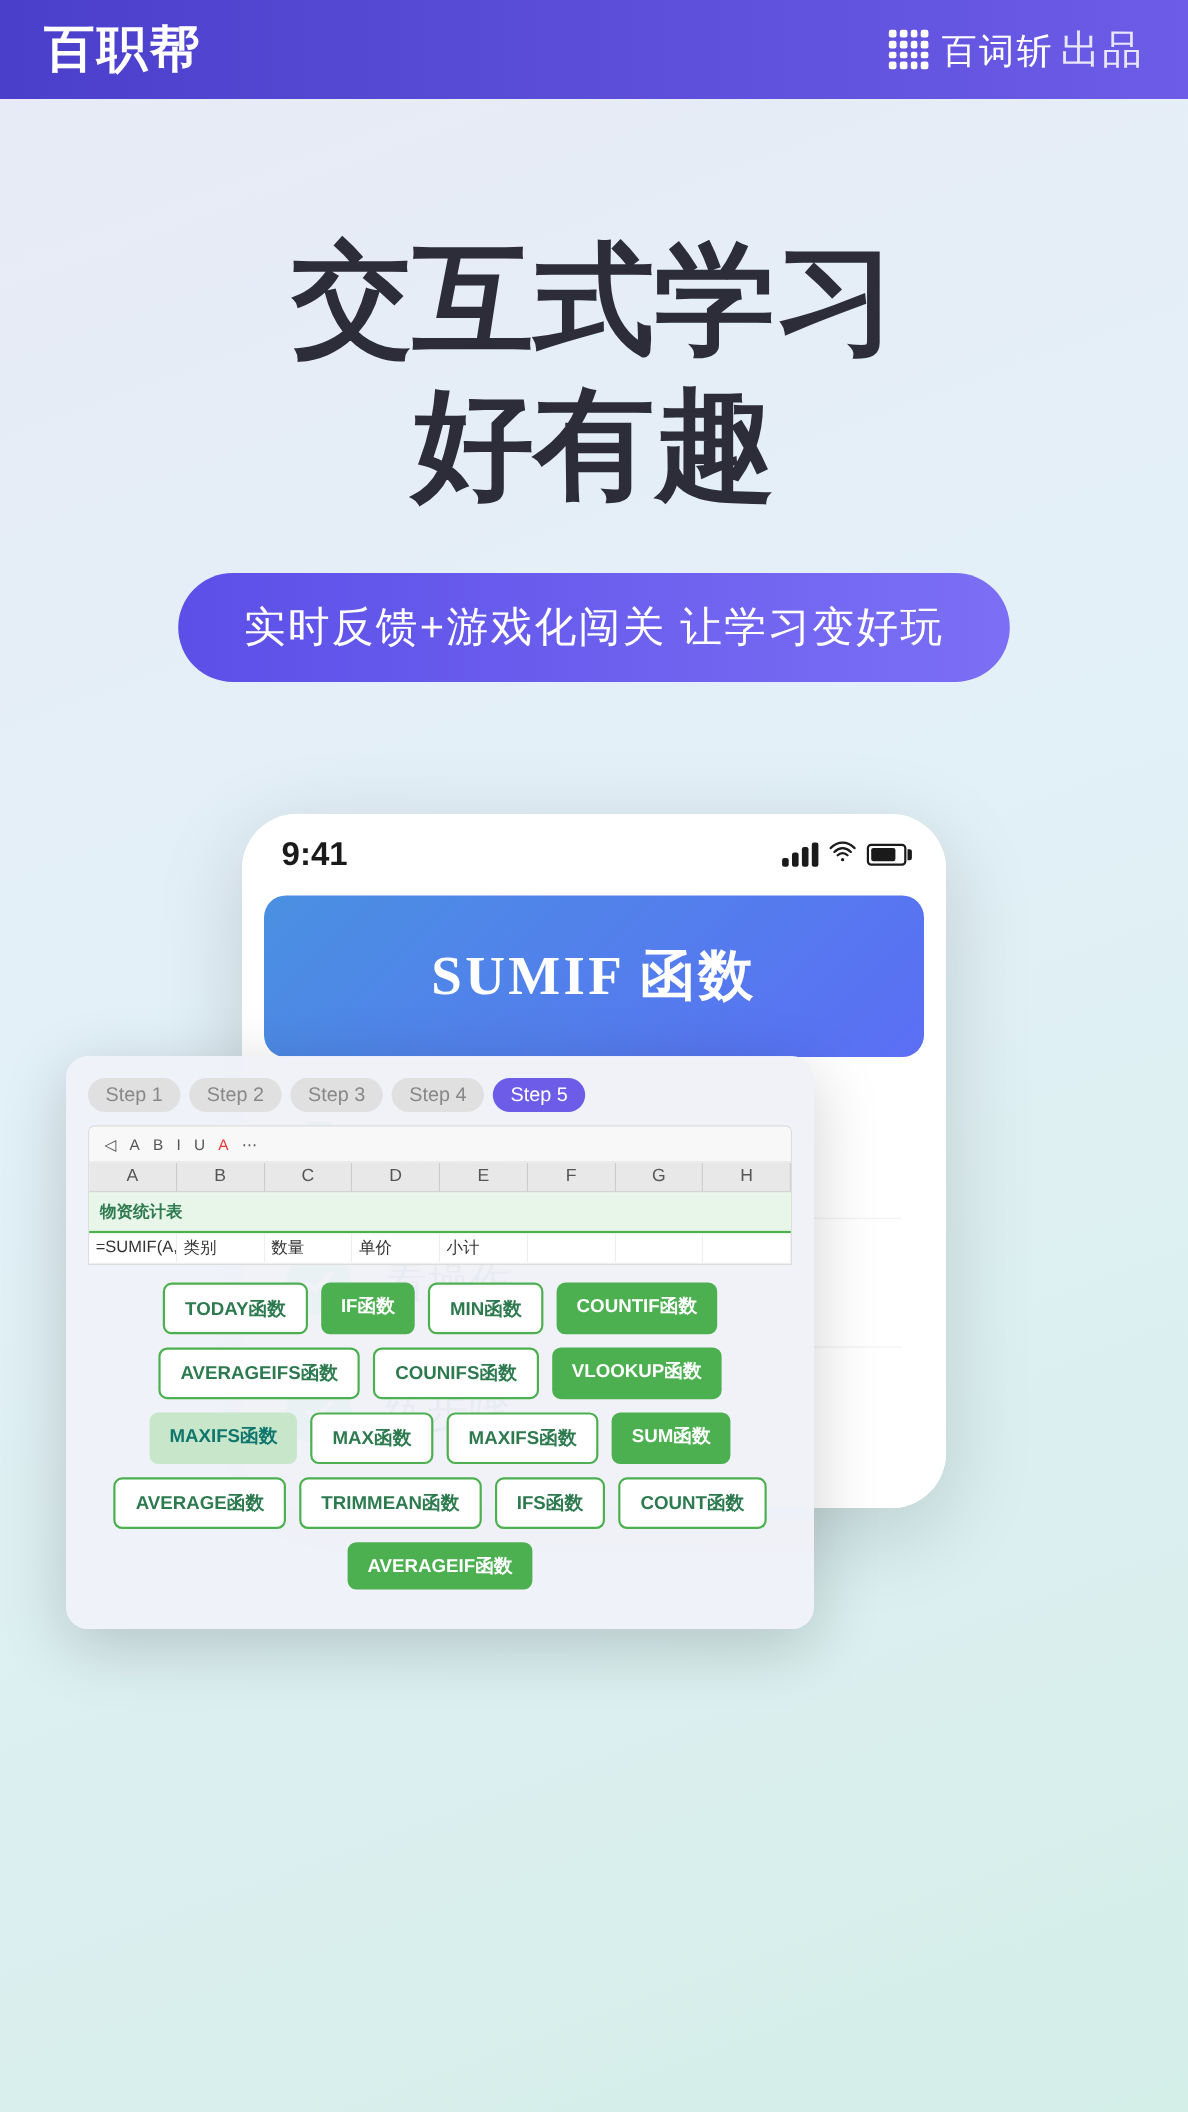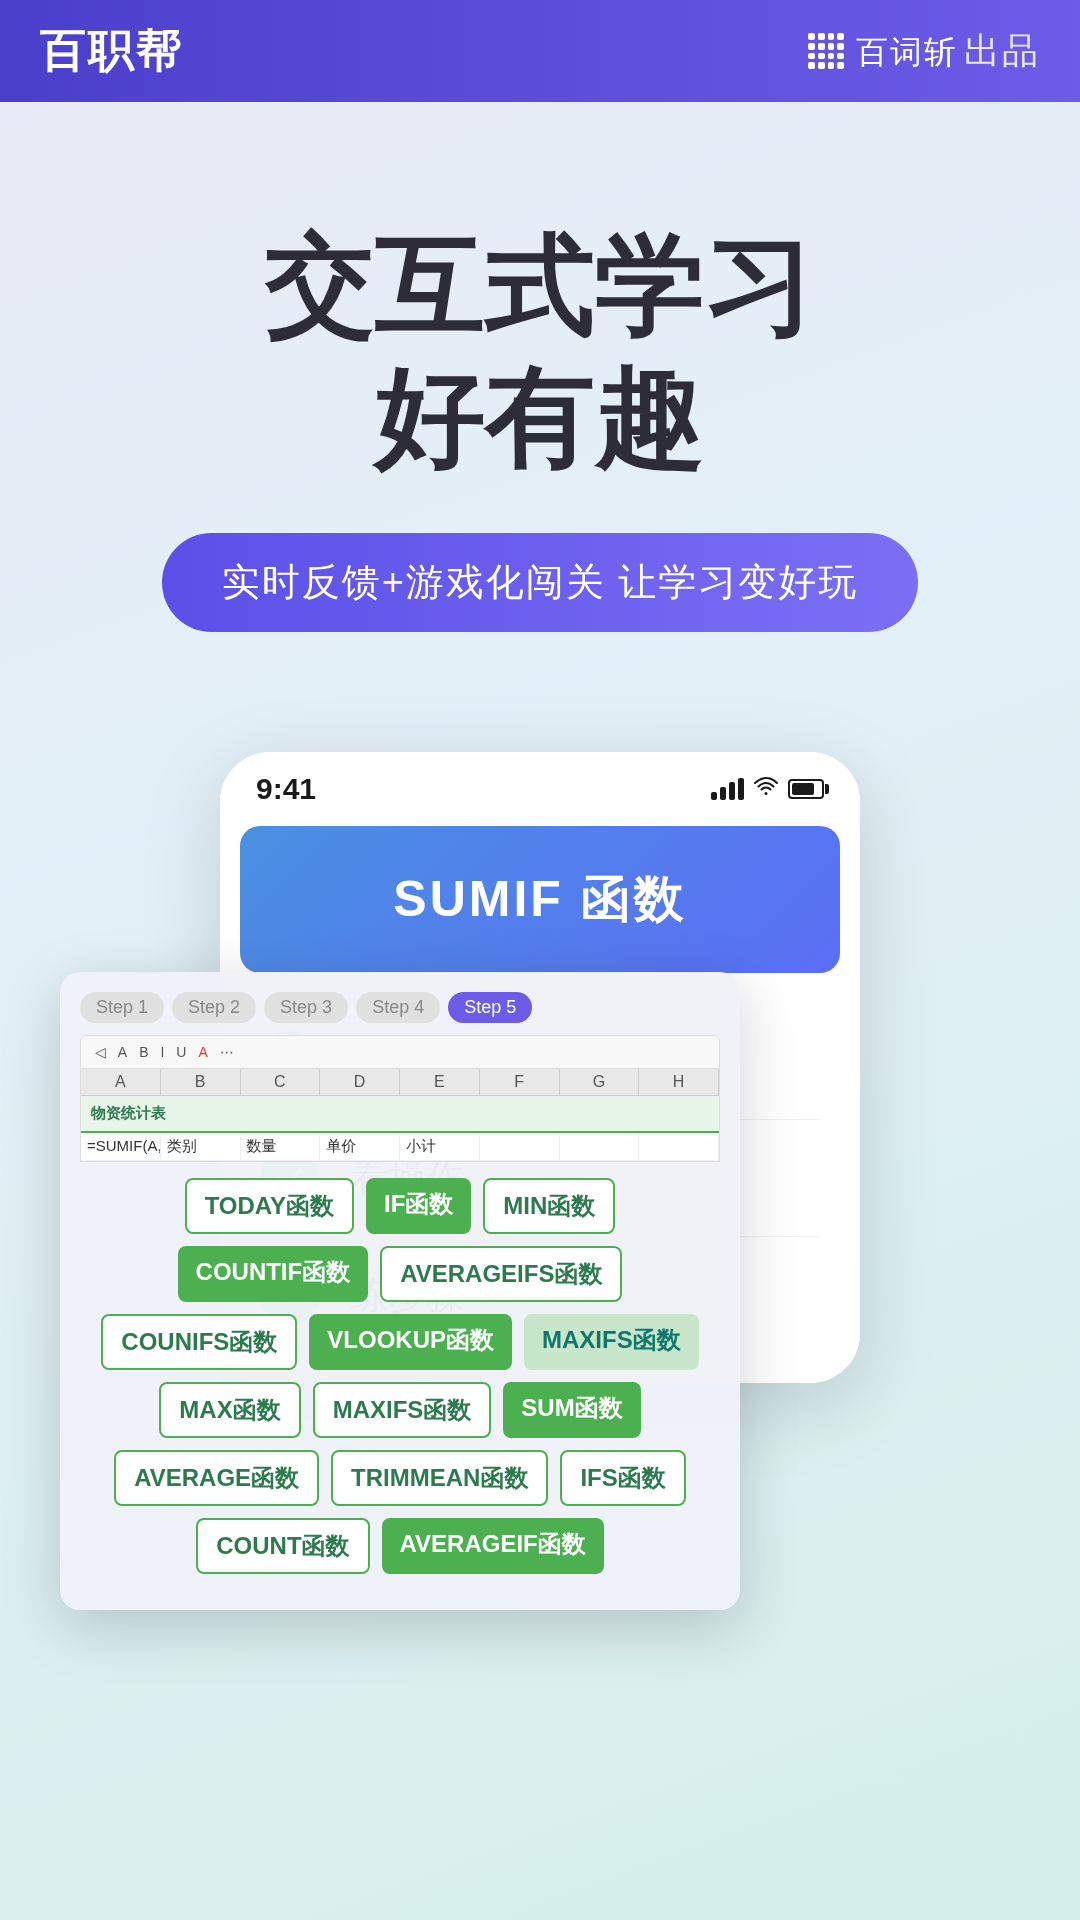--- a/index.html
+++ b/index.html
@@ -9,21 +9,21 @@
       width: 1080px;
       min-height: 1920px;
       font-family: -apple-system, "PingFang SC", "Microsoft YaHei", sans-serif;
       background: linear-gradient(160deg, #e8eaf6 0%, #e3f0f8 40%, #d4eee8 100%);
       overflow-x: hidden;
     }
 
     
     .header {
       background: linear-gradient(90deg, #4a3fcb 0%, #6c5ce7 100%);
-      height: 102px;
+      height: 90px;
       display: flex;
       align-items: center;
       justify-content: space-between;
       padding: 0 40px;
     }
     .header-logo {
       color: white;
       font-size: 46px;
       font-weight: 700;
       letter-spacing: 2px;
@@ -158,20 +158,21 @@
       width: 80%;
       border-radius: 2px;
     }
 
     .phone-content-banner {
       background: linear-gradient(135deg, #4a90e2 0%, #5b6ef5 100%);
       margin: 10px 20px;
       border-radius: 20px;
       padding: 40px 30px;
       text-align: center;
+      font-family: Liberation Serif, serif;
     }
     .phone-content-banner-text {
       color: white;
       font-size: 50px;
       font-weight: 700;
       letter-spacing: 3px;
     }
 
     
     .checklist {
@@ -310,21 +311,21 @@
     .func-cloud {
       padding: 16px 10px;
       display: flex;
       flex-wrap: wrap;
       gap: 12px;
       justify-content: center;
     }
     .func-tag {
       padding: 10px 18px;
       border-radius: 8px;
-      font-size: 24px;
+      font-size: 17px;
       font-weight: 600;
       color: #1a5c35;
     }
     .func-tag.filled {
       background: #4caf50;
       color: white;
     }
     .func-tag.outline {
       background: white;
       border: 2px solid #4caf50;

